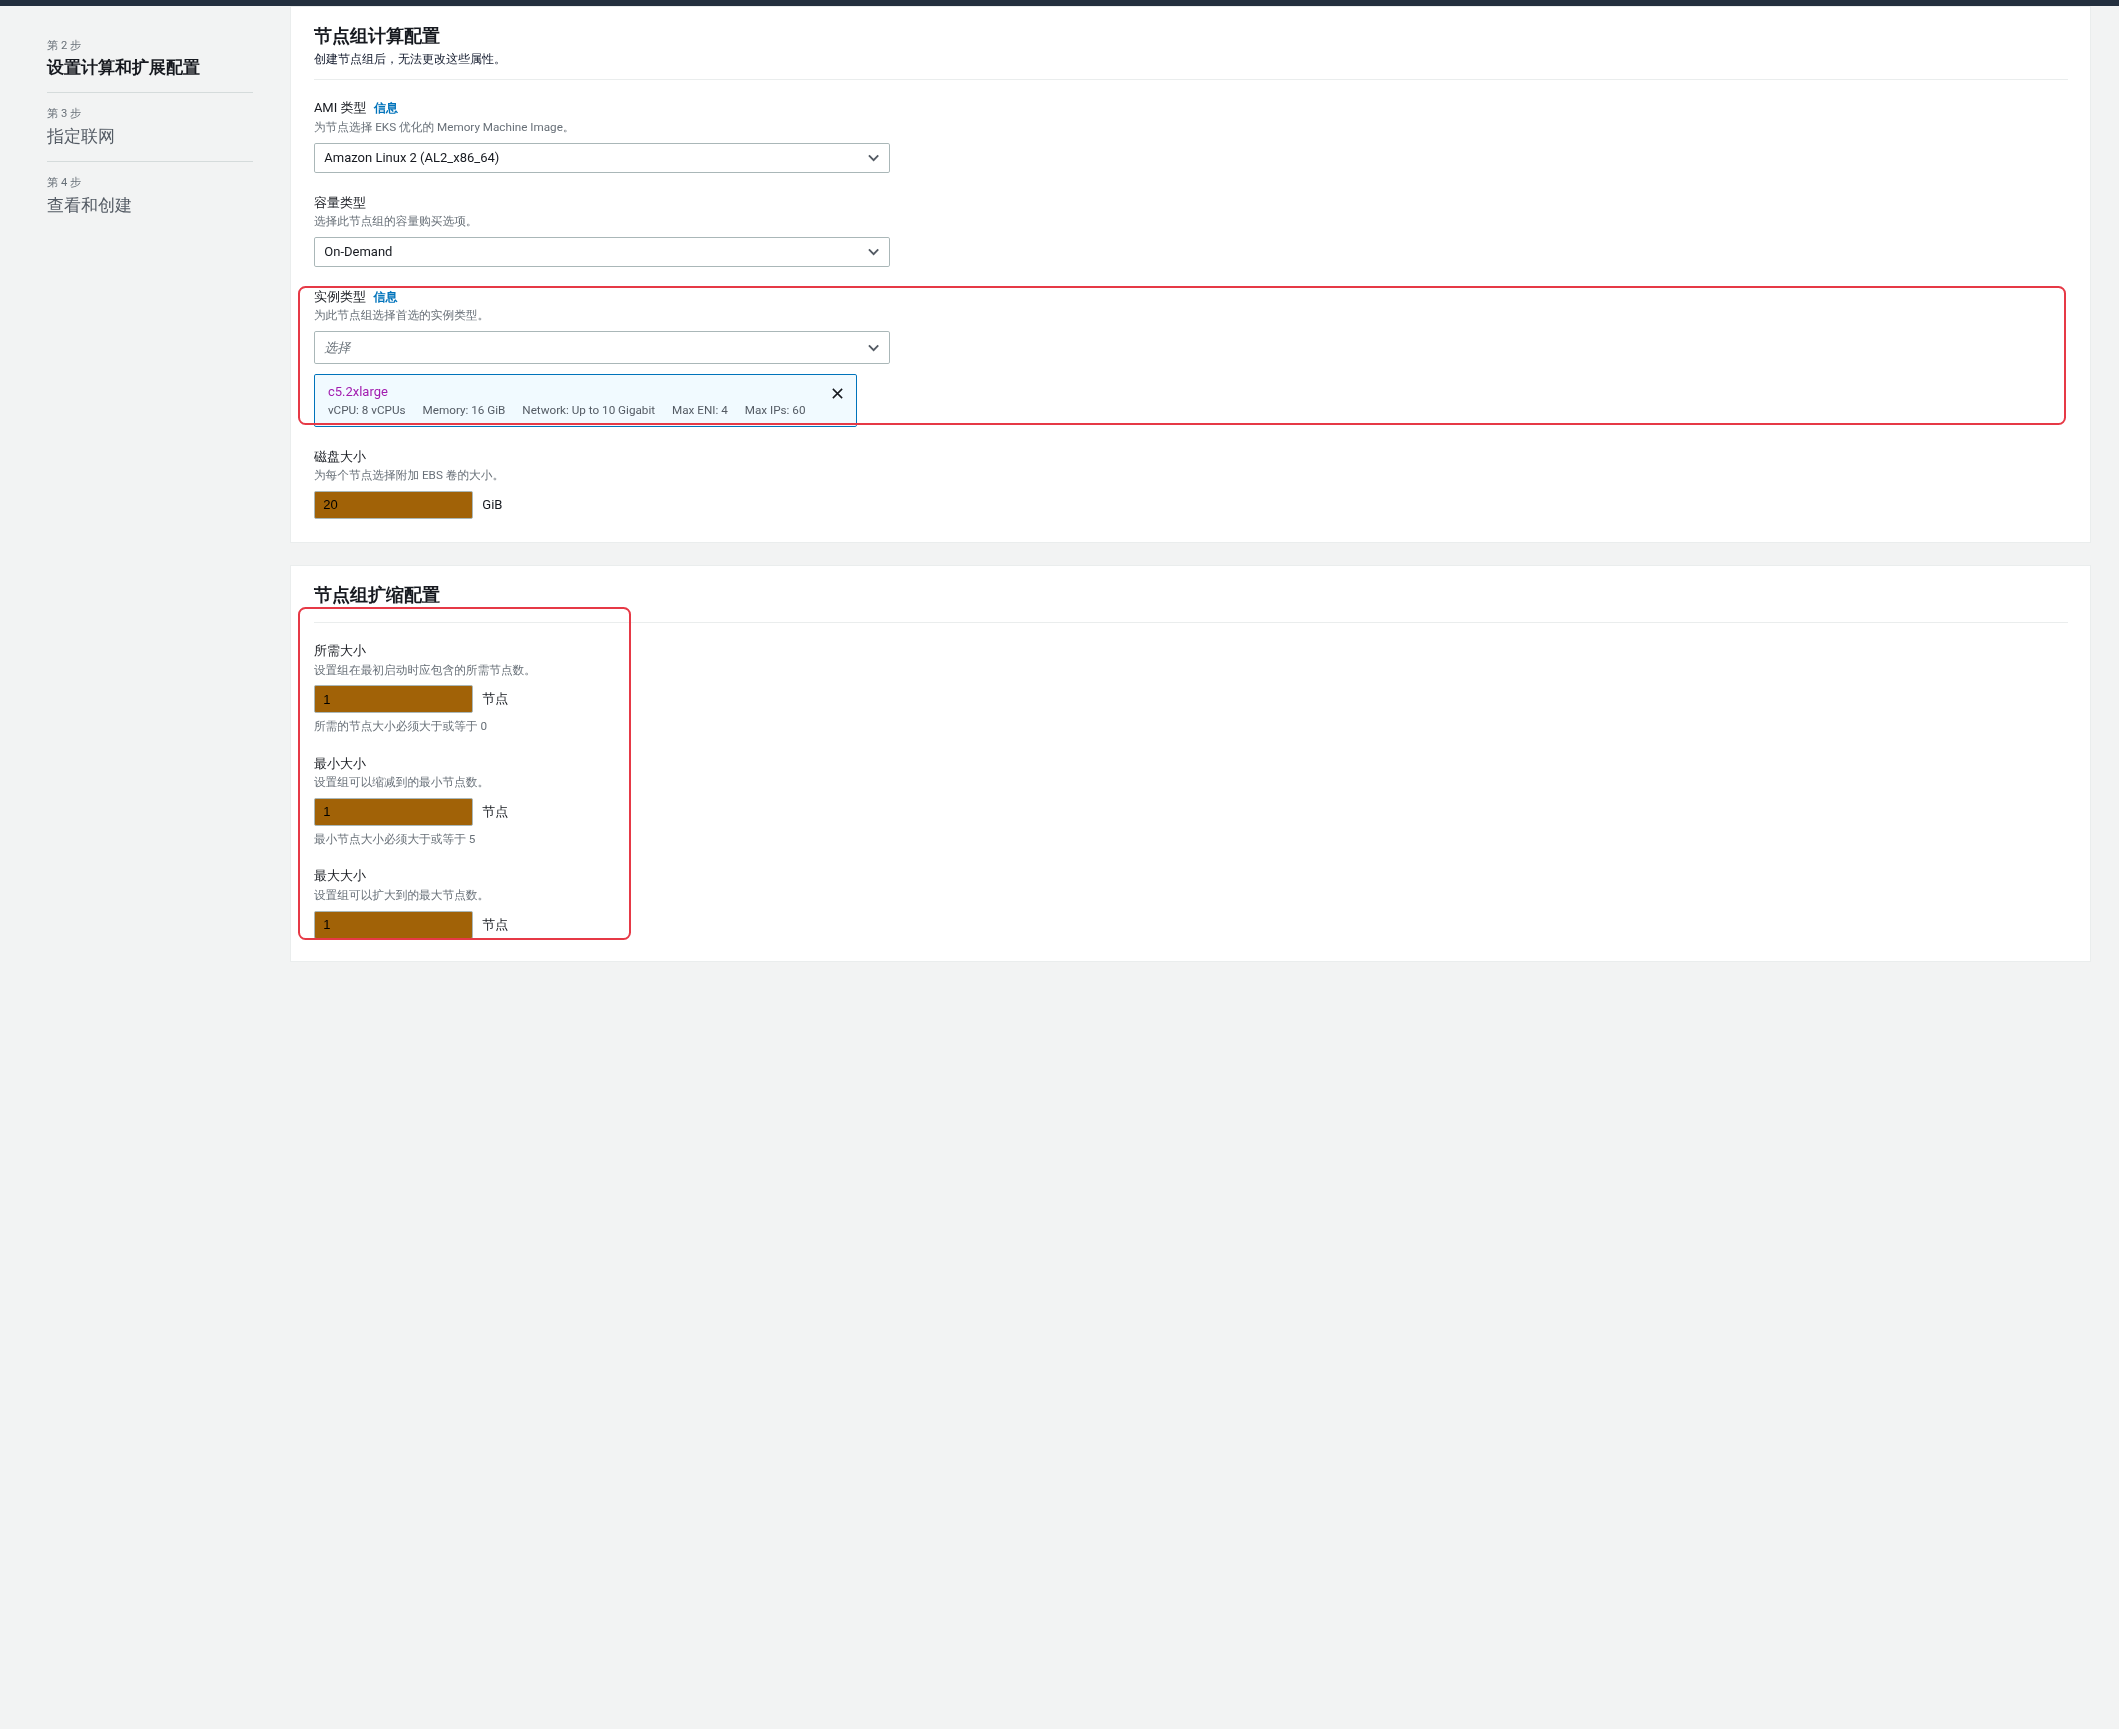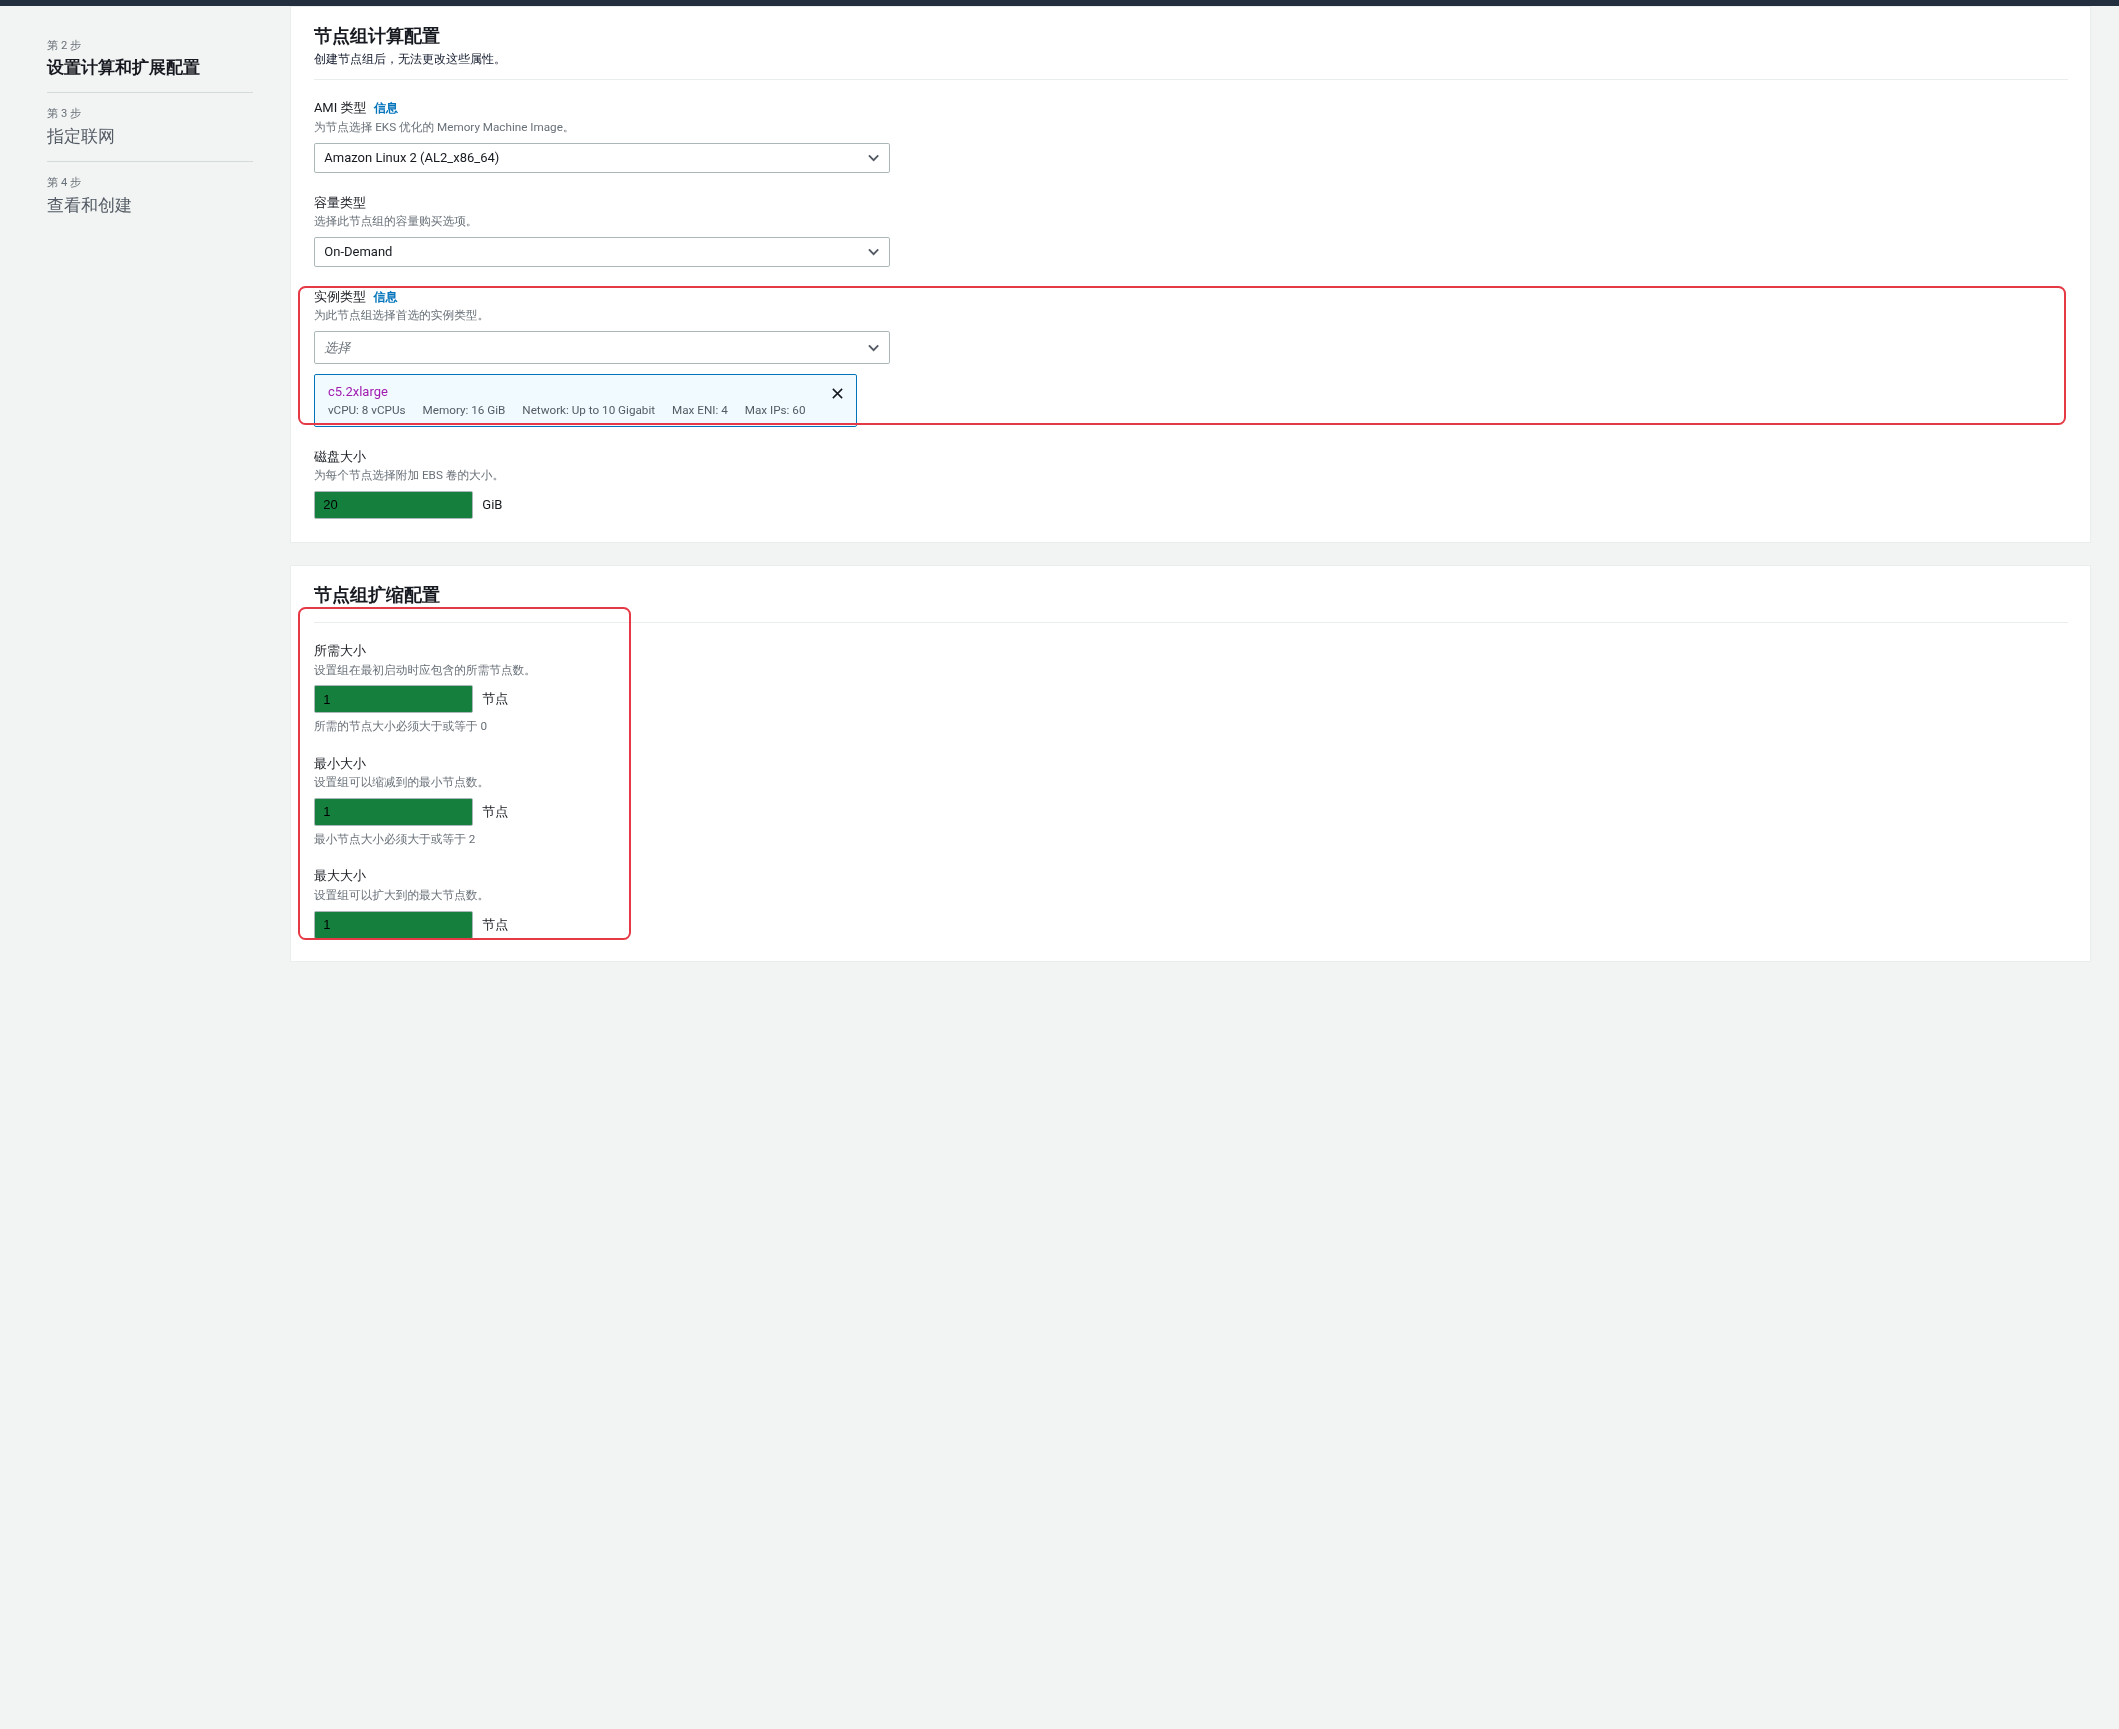--- a/index.html
+++ b/index.html
@@ -126,21 +126,21 @@
     top: 50%;
     transform: translateY(-50%);
     pointer-events: none;
   }
   .text-input {
     border: 0.9px solid #aab7b8;
     border-radius: 1.9px;
     padding: 5.6px 8.4px;
     font-size: 13px;
     width: 159px;
-    background: #15803d;
+    background: #a16207;
   }
   .input-row {
     display: flex;
     align-items: center;
     gap: 9.4px;
   }
   .unit-label {
     font-size: 13px;
     color: #16191f;
   }
@@ -331,21 +331,21 @@
 
         <div class="field">
           <div class="field-label">
             <span>最小大小</span>
           </div>
           <div class="field-desc">设置组可以缩减到的最小节点数。</div>
           <div class="input-row">
             <input type="text" class="text-input" value="1" style="">
             <span class="unit-label">节点</span>
           </div>
-          <div class="field-help">最小节点大小必须大于或等于 2</div>
+          <div class="field-help">最小节点大小必须大于或等于 5</div>
         </div>
 
         <div class="field">
           <div class="field-label">
             <span>最大大小</span>
           </div>
           <div class="field-desc">设置组可以扩大到的最大节点数。</div>
           <div class="input-row">
             <input type="text" class="text-input" value="1" style="">
             <span class="unit-label">节点</span>

